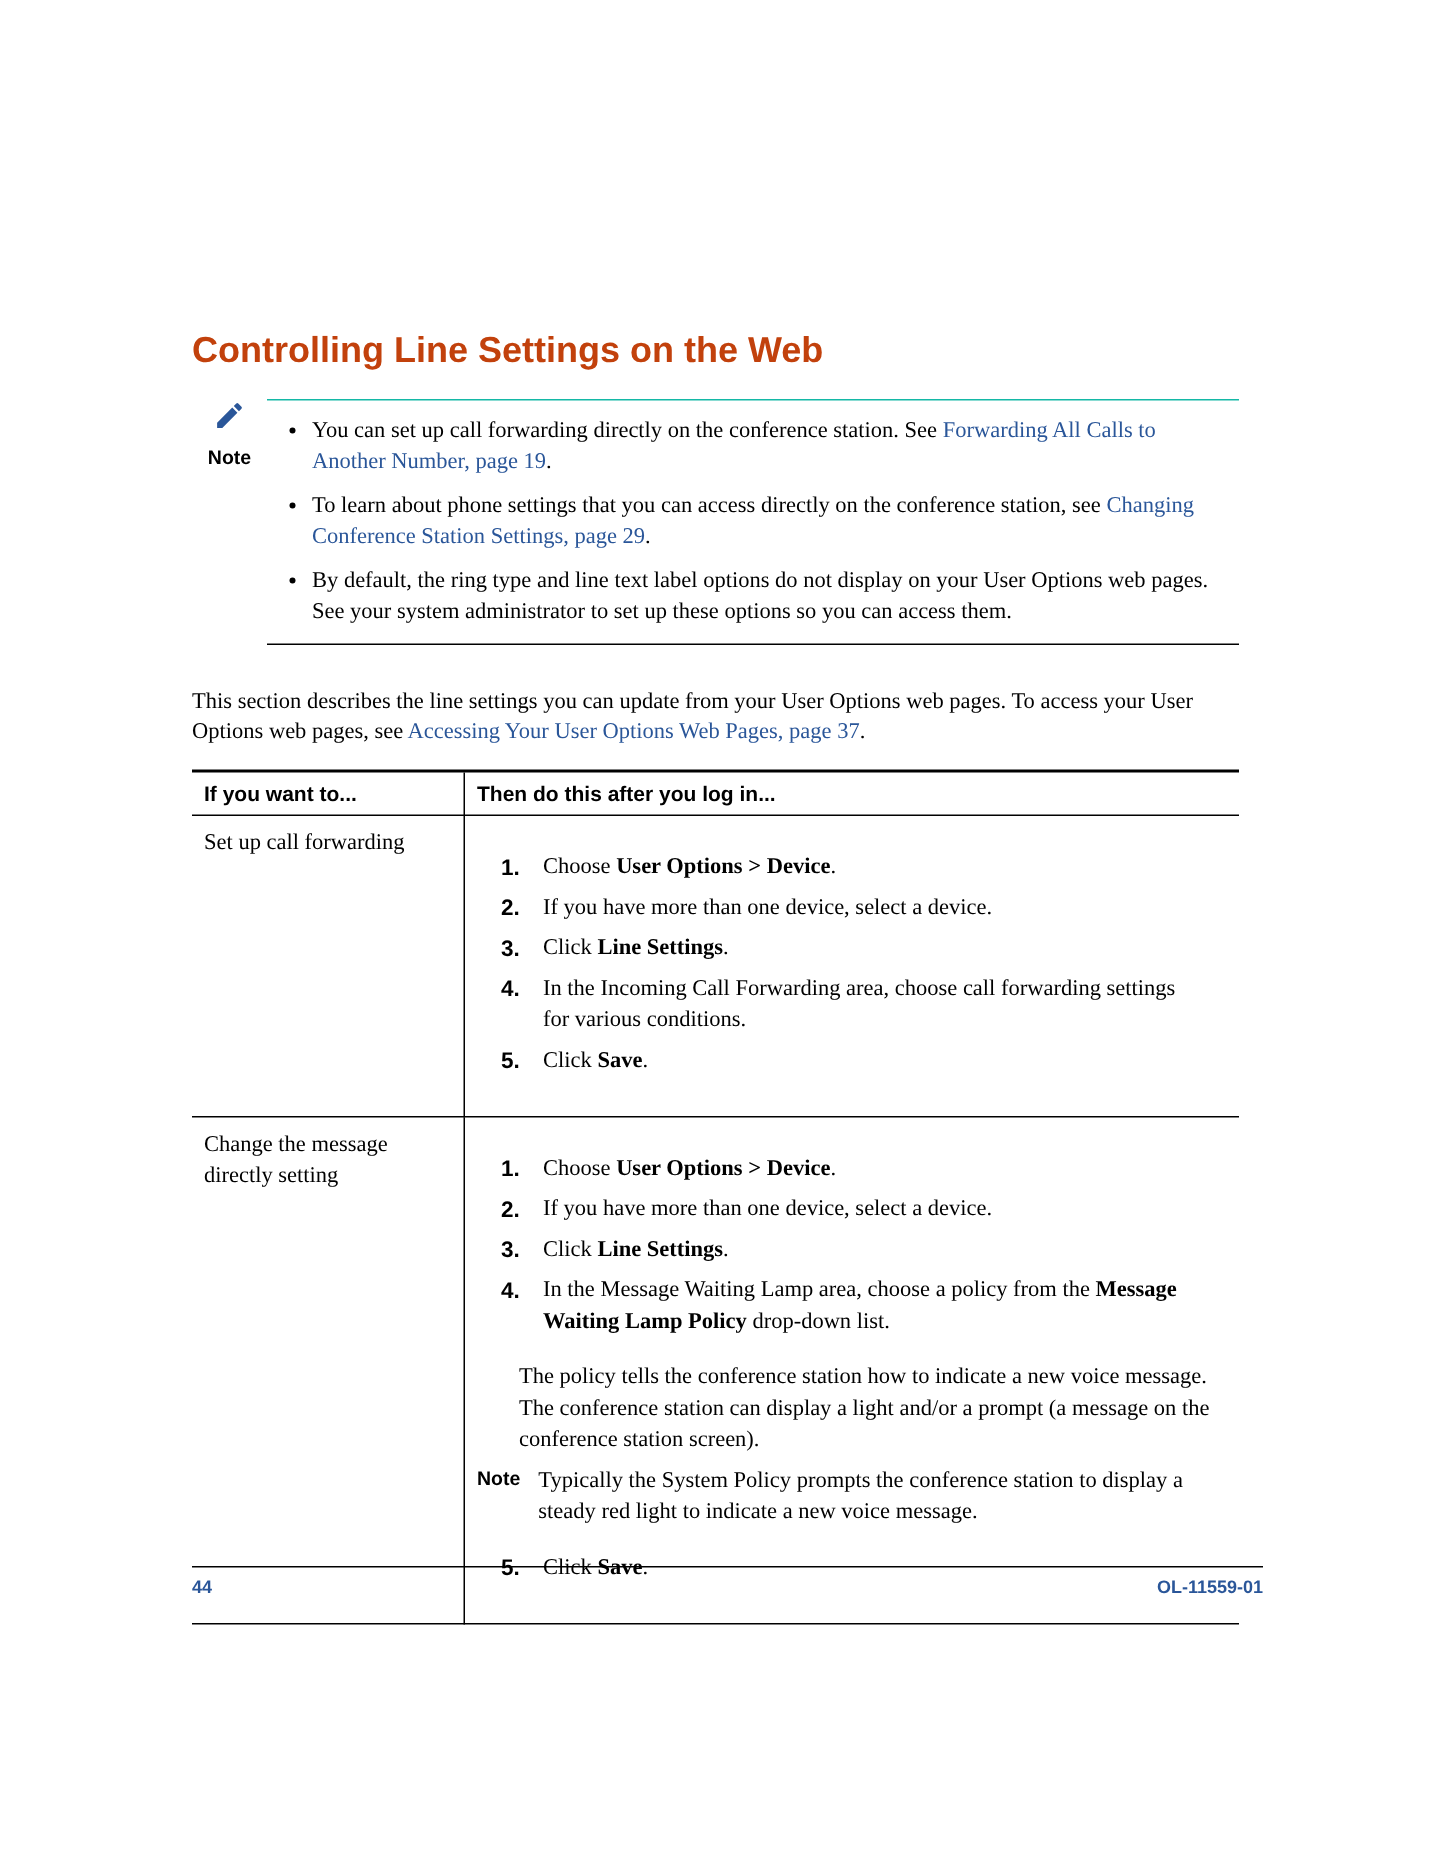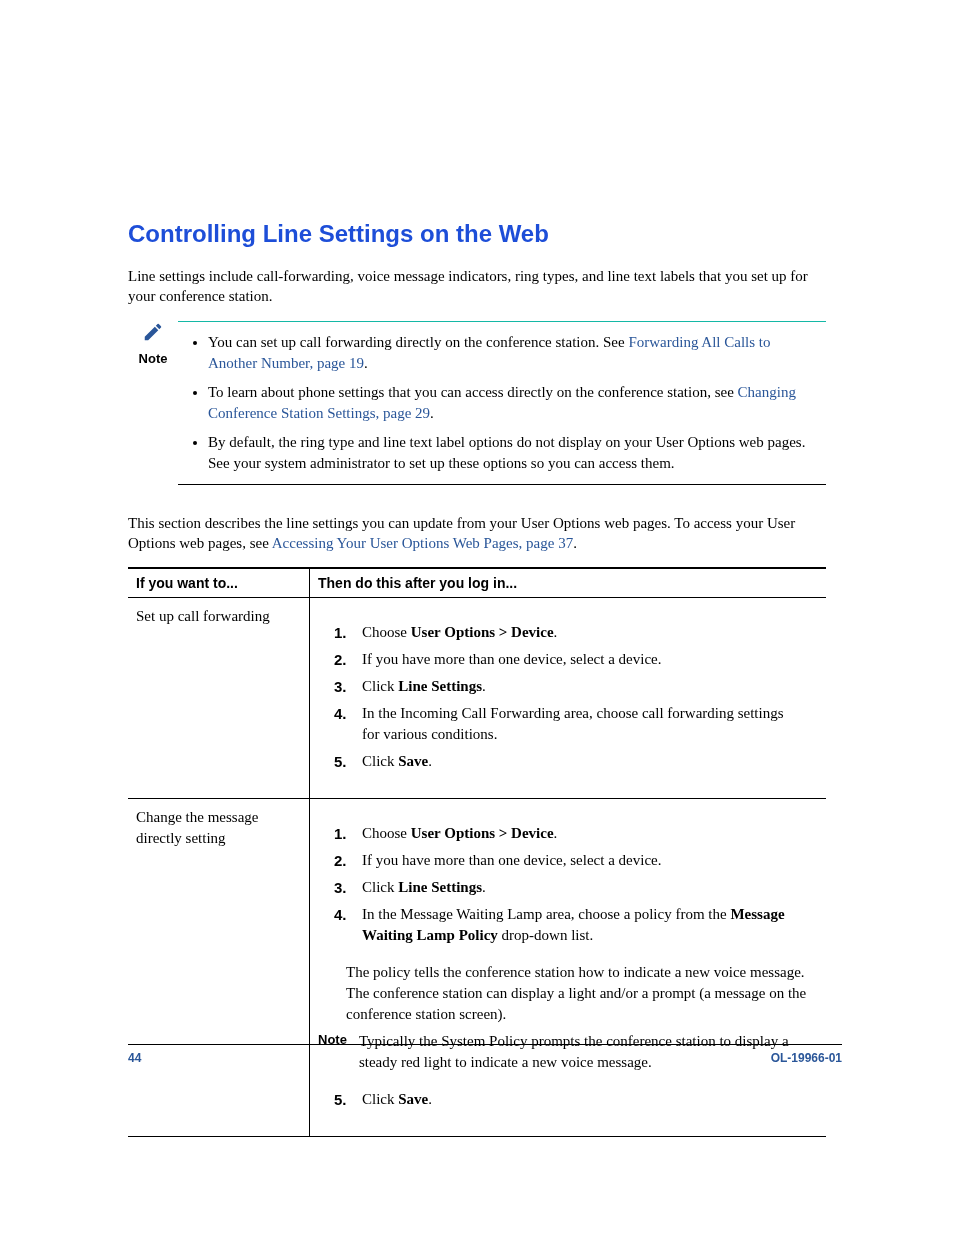--- a/index.html
+++ b/index.html
@@ -12,21 +12,21 @@
   .page {
     width: 954px;
     height: 1235px;
     position: relative;
     box-sizing: border-box;
     padding: 220px 128px 0 128px;
   }
   h2.section-title {
     font-family: Arial, Helvetica, sans-serif;
     font-weight: bold;
-    color: #1d4ed8;
+    color: #c2410c;
     font-size: 24px;
     margin: 0 0 18px 0;
   }
   p.body {
     font-size: 15px;
     line-height: 1.35;
     margin: 0 0 14px 0;
   }
   a.link { color: #2a5699; text-decoration: none; }
   .note-block {
@@ -135,21 +135,20 @@
     color: #2a5699;
   }
 </style>
 </head>
 <body>
 
 <div class="page">
 
   <h2 class="section-title">Controlling Line Settings on the Web</h2>
 
-  <p class="body">Line settings include call-forwarding, voice message indicators, ring types, and line text labels that you set up for your conference station.</p>
 
   <div class="note-block">
     <div class="note-left">
       <span class="pencil-icon">
         <svg viewBox="0 0 24 24">
             <path d="M3 17.25V21h3.75l11-11-3.75-3.75-11 11zM20.7 7.04a1 1 0 0 0 0-1.41l-2.34-2.34a1 1 0 0 0-1.41 0l-1.83 1.83 3.75 3.75 1.83-1.83z" fill="#2a5699"></path>
           </svg>
       </span>
       <div class="note-word">Note</div>
     </div>
@@ -209,16 +208,16 @@
           <ol class="steps" start="5" style="counter-reset: step 4;">
             <li><span>Click </span><b class="ui">Save</b><span>.</span></li>
           </ol>
         </td>
       </tr>
     </tbody>
   </table>
 
   <div class="footer">
     <span>44</span>
-    <span>OL-19966-01</span>
+    <span>OL-11559-01</span>
   </div>
 
 </div>
 
 </body></html>

